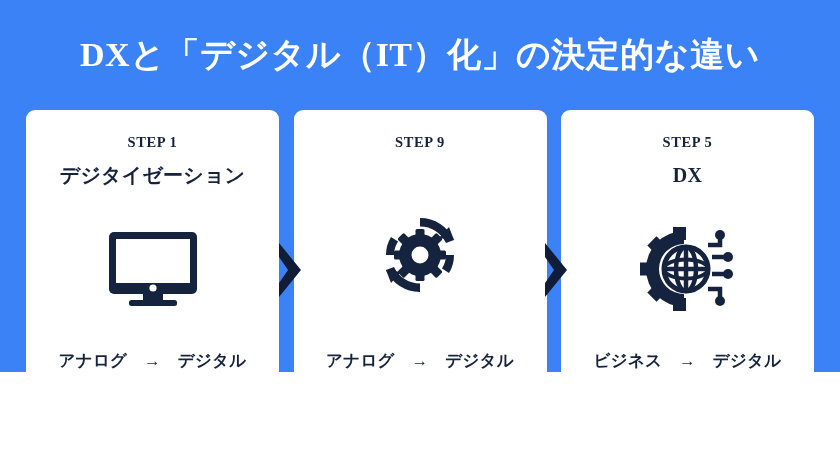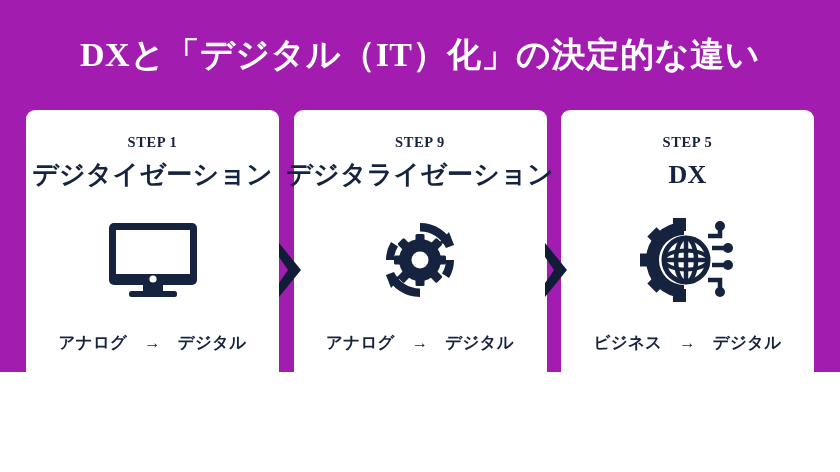--- a/index.html
+++ b/index.html
@@ -10,21 +10,21 @@
     width: 840px;
     height: 472px;
     overflow: hidden;
     font-family: "Liberation Serif", "DejaVu Serif", serif;
   }
 
   #slide {
     position: relative;
     width: 840px;
     height: 372px;
-    background: #a21caf;
+    background: #3b82f6;
     box-sizing: border-box;
   }
 
   
   #slide-title {
     position: absolute;
     top: 32px;
     left: 0;
     width: 840px;
     text-align: center;
@@ -64,21 +64,21 @@
     color: #16233f;
     font-size: 14.5px;
     font-weight: 700;
     letter-spacing: 0.6px;
     line-height: 20px;
     margin-bottom: 9px;
   }
 
   .step-title {
     color: #16233f;
-    font-size: 26px;
+    font-size: 20px;
     font-weight: 700;
     line-height: 28px;
     letter-spacing: 0.2px;
     text-align: center;
     white-space: nowrap;
   }
 
   .step-icon {
     flex: 1 1 auto;
     display: flex;
@@ -88,21 +88,21 @@
   }
   .step-icon svg { display: block; }
 
   .step-footer {
     color: #16233f;
     font-size: 16.5px;
     font-weight: 700;
     line-height: 24px;
     letter-spacing: 0.3px;
     white-space: nowrap;
-    margin-bottom: 38px;
+    margin-bottom: 20px;
   }
 
   
   .chevron {
     position: absolute;
     top: 243px;
     width: 22px;
     height: 54px;
   }
   #chevron-1 { left: 279px; }
@@ -128,21 +128,20 @@
           <circle cx="46" cy="58" r="3.6" fill="#ffffff"></circle>
           <rect x="36" y="64" width="20" height="7" fill="#16233f"></rect>
           <rect x="22" y="70" width="48" height="6" rx="2.5" fill="#16233f"></rect>
         </svg>
       </div>
       <div class="step-footer">アナログ　→　デジタル</div>
     </div>
 
     <div class="step-card">
       <div class="step-label">STEP 9</div>
-      <div class="step-title">デジタライゼーション</div>
       <div class="step-icon">
         <svg width="86" height="86" viewBox="0 0 86 86" aria-hidden="true">
 
           <path d="M43 6 A37 37 0 0 1 77 28 L69 31 A28.5 28.5 0 0 0 43 14.5 Z" fill="#16233f"></path>
           <path d="M77 28 L62 26 L72 15 Z" fill="#16233f"></path>
           <path d="M43 80 A37 37 0 0 1 9 58 L17 55 A28.5 28.5 0 0 0 43 71.5 Z" fill="#16233f"></path>
           <path d="M9 58 L24 60 L14 71 Z" fill="#16233f"></path>
           <path d="M9 43 A34 34 0 0 1 14 25 L21 29.5 A26 26 0 0 0 17 43 Z" fill="#16233f"></path>
           <path d="M77 43 A34 34 0 0 1 72 61 L65 56.5 A26 26 0 0 0 69 43 Z" fill="#16233f"></path>
 

